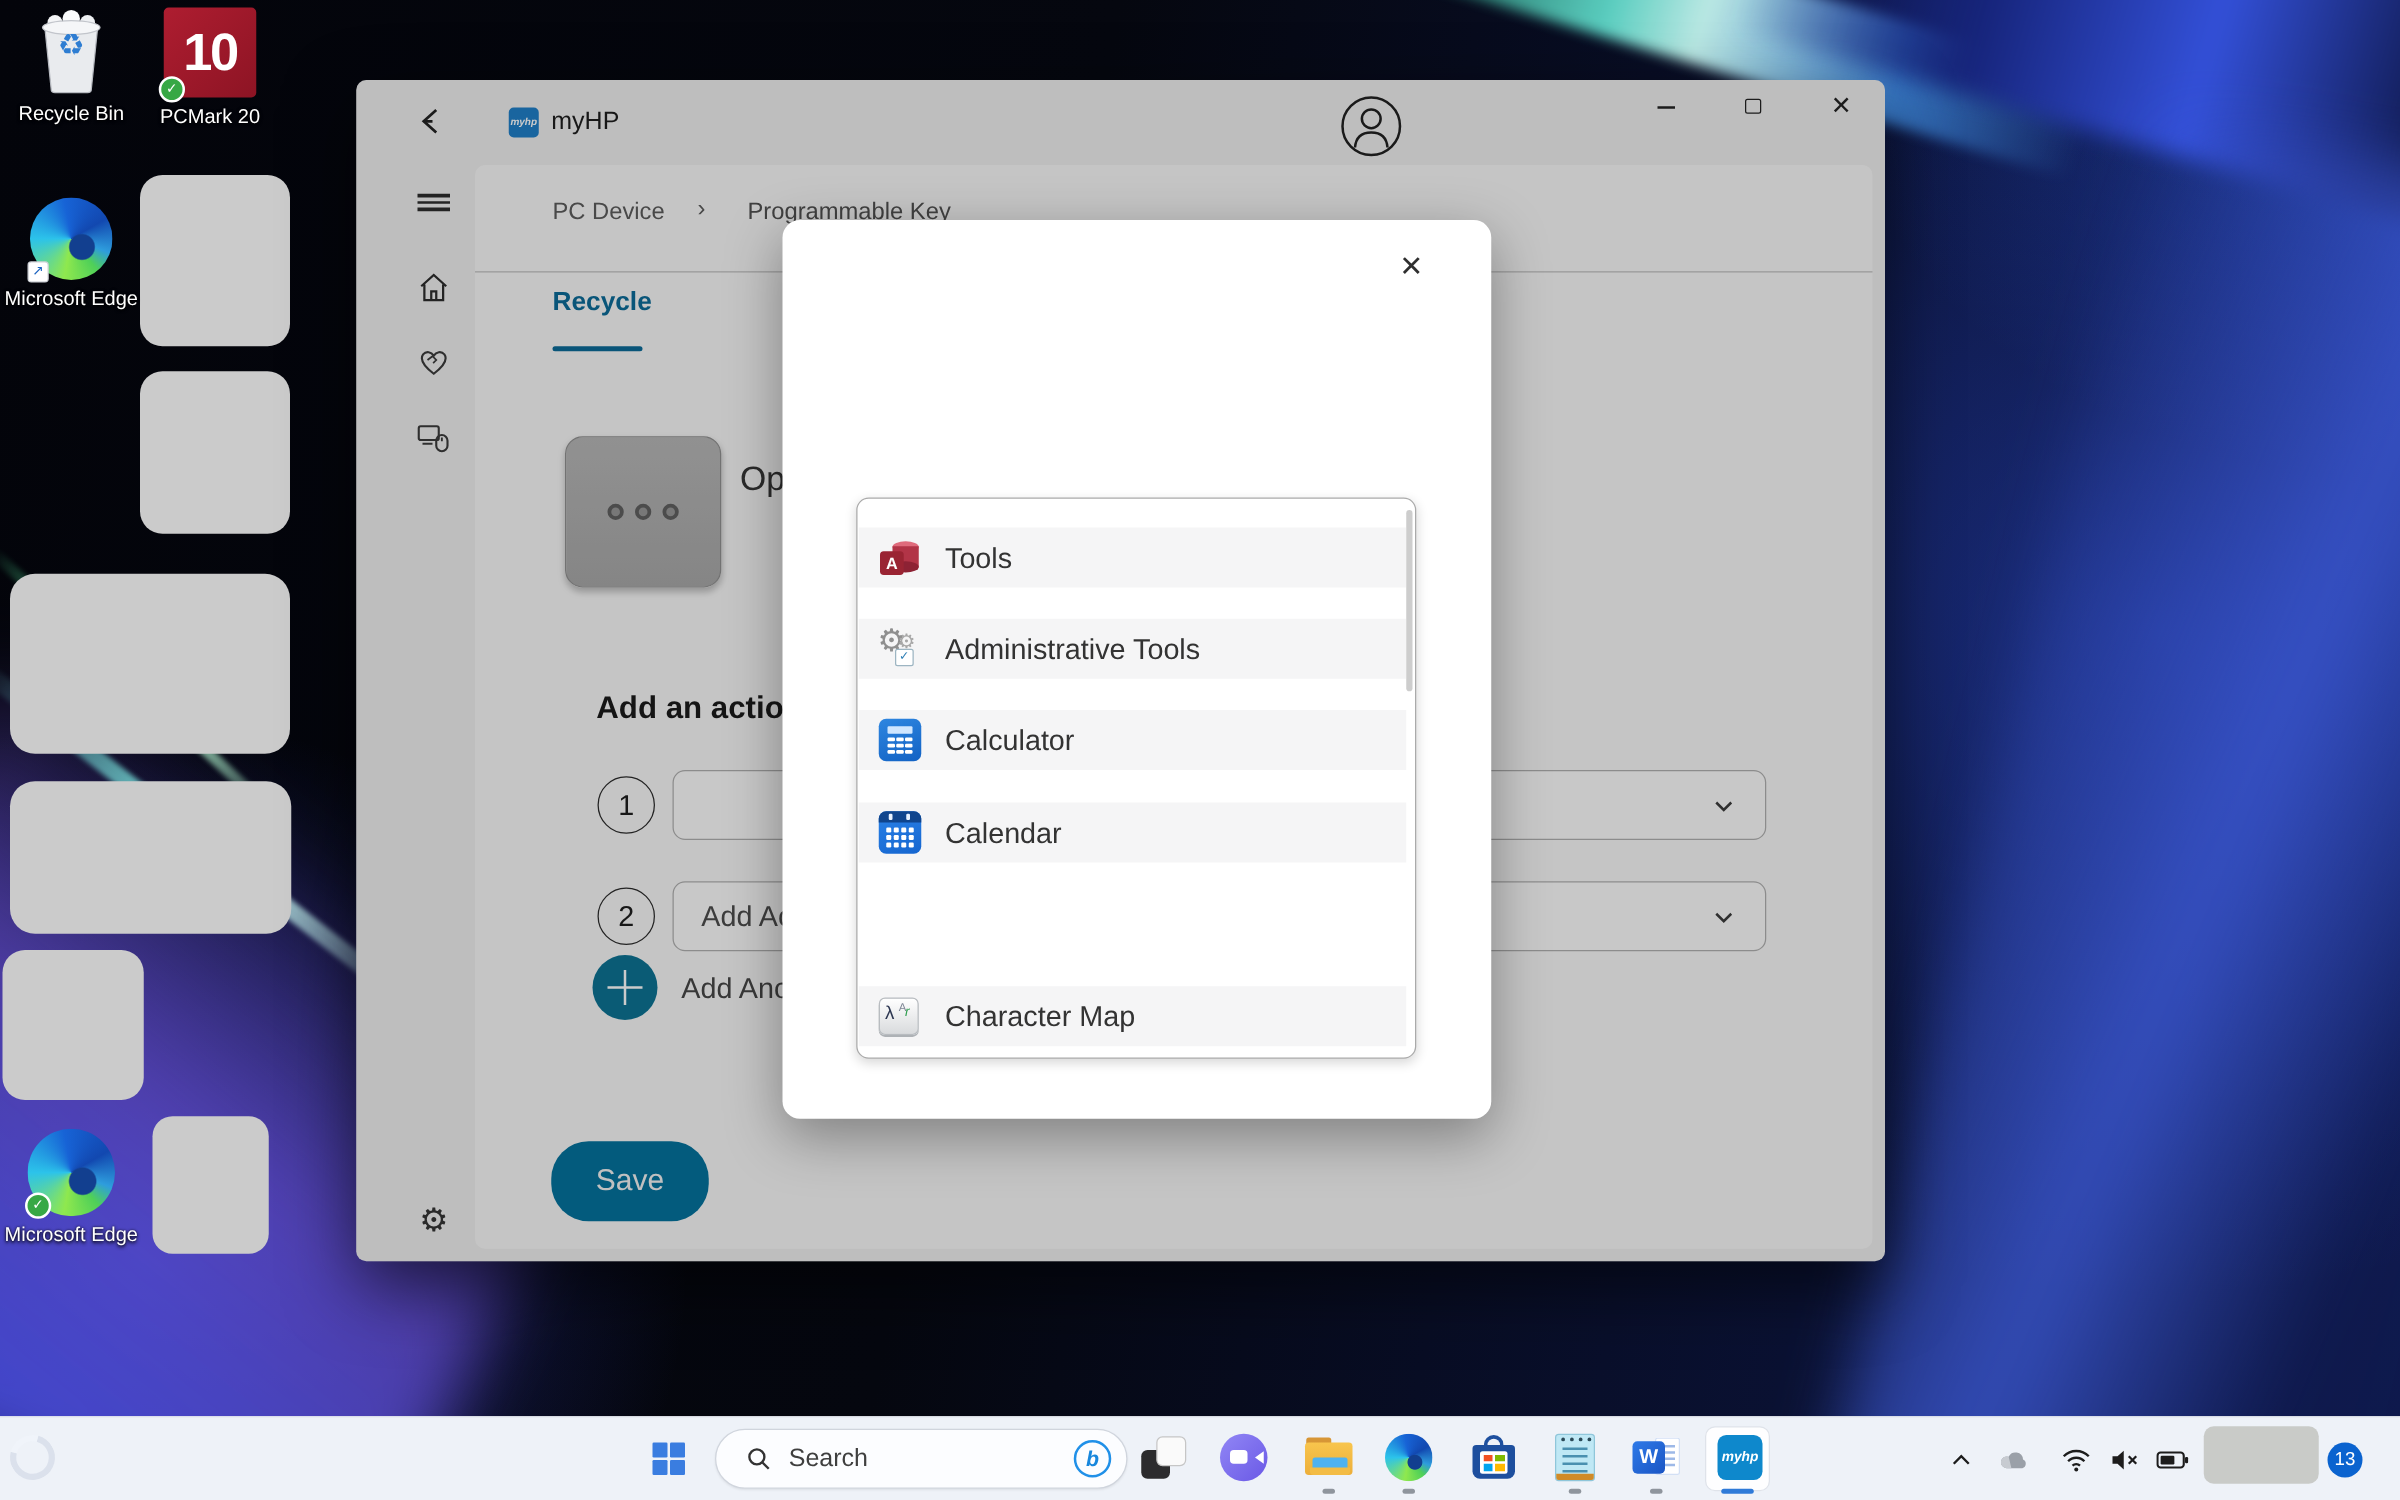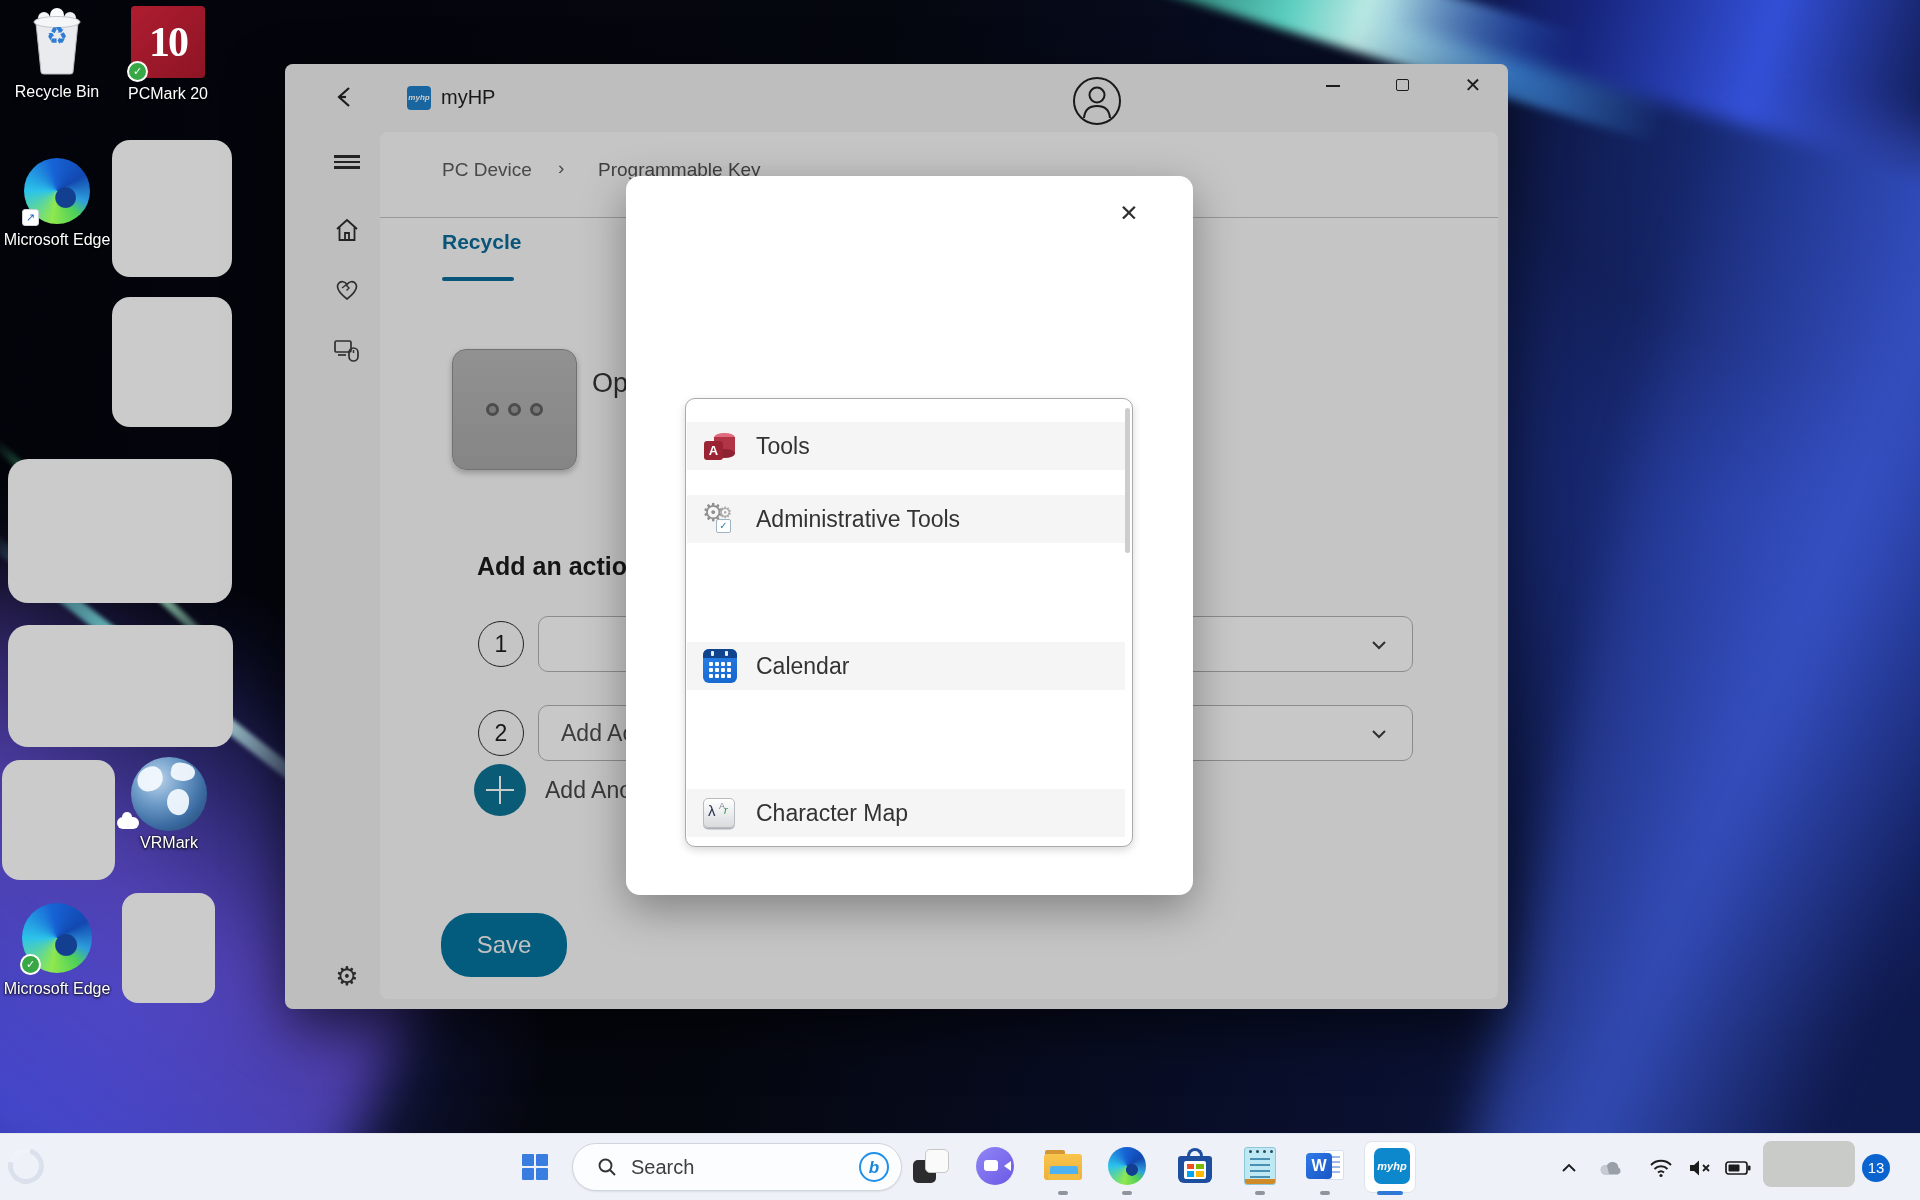--- a/index.html
+++ b/index.html
@@ -33,21 +33,21 @@
   .dicon{position:absolute;width:112px;text-align:center;cursor:default;}
   .dicon .lbl{margin-top:4px;font-size:16px;line-height:1.5;color:#fff;
     text-shadow:0 1px 3px rgba(0,0,0,.95),0 0 2px rgba(0,0,0,.8);}
   .redact{position:absolute;background:#cbcbcb;}
   .r18{border-radius:18px;} .r20{border-radius:20px;} .r16{border-radius:16px;}
 
   .bin-art{position:relative;width:56px;height:68px;margin:0 auto;}
   .bin-glyph{position:absolute;left:0;top:14px;width:100%;text-align:center;
     font-size:24px;color:#2e7dd2;text-shadow:none;}
   .pcm-tile{position:relative;width:74px;height:72px;margin:0 auto;border-radius:4px;
-    background:linear-gradient(135deg,#ae1d30,#8d1424);display:flex;align-items:center;justify-content:center;font-family:Liberation Serif, serif;}
+    background:linear-gradient(135deg,#ae1d30,#8d1424);display:flex;align-items:center;justify-content:center;}
   .pcm-tile .ten{font-size:42px;font-weight:bold;color:#fff;letter-spacing:-2px;}
   .badge-check{position:absolute;left:-4px;bottom:-4px;width:21px;height:21px;border-radius:50%;
     background:#37a845;border:2px solid #fff;color:#fff;font-size:11px;line-height:17px;text-align:center;}
   .edge-art{position:relative;width:66px;height:66px;margin:0 auto;}
   .edge{width:100%;height:100%;border-radius:50%;
     background:
      radial-gradient(circle at 63% 60%, #123f8f 0 17%, rgba(18,63,143,0) 19%),
      conic-gradient(from 140deg,#4fd058,#8fe84e 50deg,#2cc3ea 130deg,#1763d6 210deg,#1248b0 280deg,#2e9ddd 330deg,#4fd058 360deg);}
   .shortcut-badge{position:absolute;left:-2px;bottom:-2px;width:17px;height:17px;border-radius:3px;
     background:#fff;border:1px solid #cfd2d8;color:#1b63c0;font-size:11px;line-height:15px;text-align:center;}
@@ -272,29 +272,20 @@
     <div class="lbl">Microsoft Edge</div>
   </div>
 
   <div class="redact r18" style="left:112px;top:297px;width:120px;height:130px;"></div>
 
 
   <div class="redact r20" style="left:8px;top:459px;width:224px;height:144px;"></div>
   <div class="redact r20" style="left:8px;top:625px;width:225px;height:122px;"></div>
   <div class="redact r18" style="left:2px;top:760px;width:113px;height:120px;"></div>
 
-  <div class="dicon" style="left:113px;top:757px;">
-    <div class="globe vr" style="width:76px;height:74px;">
-      <span class="land a"></span>
-        <span class="land b"></span>
-        <span class="land c"></span>
-    </div>
-    <div class="cloud-badge" style="position:relative;margin:-12px 0 0 8px;"></div>
-    <div class="lbl" style="margin-top:0;">VRMark</div>
-  </div>
 
   <div class="redact r16" style="left:122px;top:893px;width:93px;height:110px;"></div>
 
   <div class="dicon" style="left:1px;top:903px;">
     <div class="edge-art" style="width:70px;height:70px;">
       <div class="edge"></div>
       <span class="badge-check" style="left:-2px;bottom:-2px;">✓</span>
     </div>
     <div class="lbl">Microsoft Edge</div>
   </div>
@@ -412,20 +403,37 @@
         </span>
         <span class="nm">Tools</span>
       </div>
       <div class="app-row" style="top:96px;">
         <span class="appic ic-admin">
           <span class="g1">⚙</span>
             <span class="g2">⚙</span>
           <span class="chk">✓</span>
         </span>
         <span class="nm">Administrative Tools</span>
+      </div>
+      <div class="app-row" style="top:169px;">
+        <span class="appic ic-calc">
+          <span class="disp"></span>
+          <span class="keys">
+              <i></i>
+              <i></i>
+              <i></i>
+              <i></i>
+              <i></i>
+              <i></i>
+              <i></i>
+              <i></i>
+              <i></i>
+            </span>
+        </span>
+        <span class="nm">Calculator</span>
       </div>
       <div class="app-row" style="top:243px;">
         <span class="appic ic-cal">
           <span class="top"></span>
             <span class="peg" style="left:8px;"></span>
             <span class="peg" style="left:22px;"></span>
           <span class="dots">
               <i></i>
               <i></i>
               <i></i>

